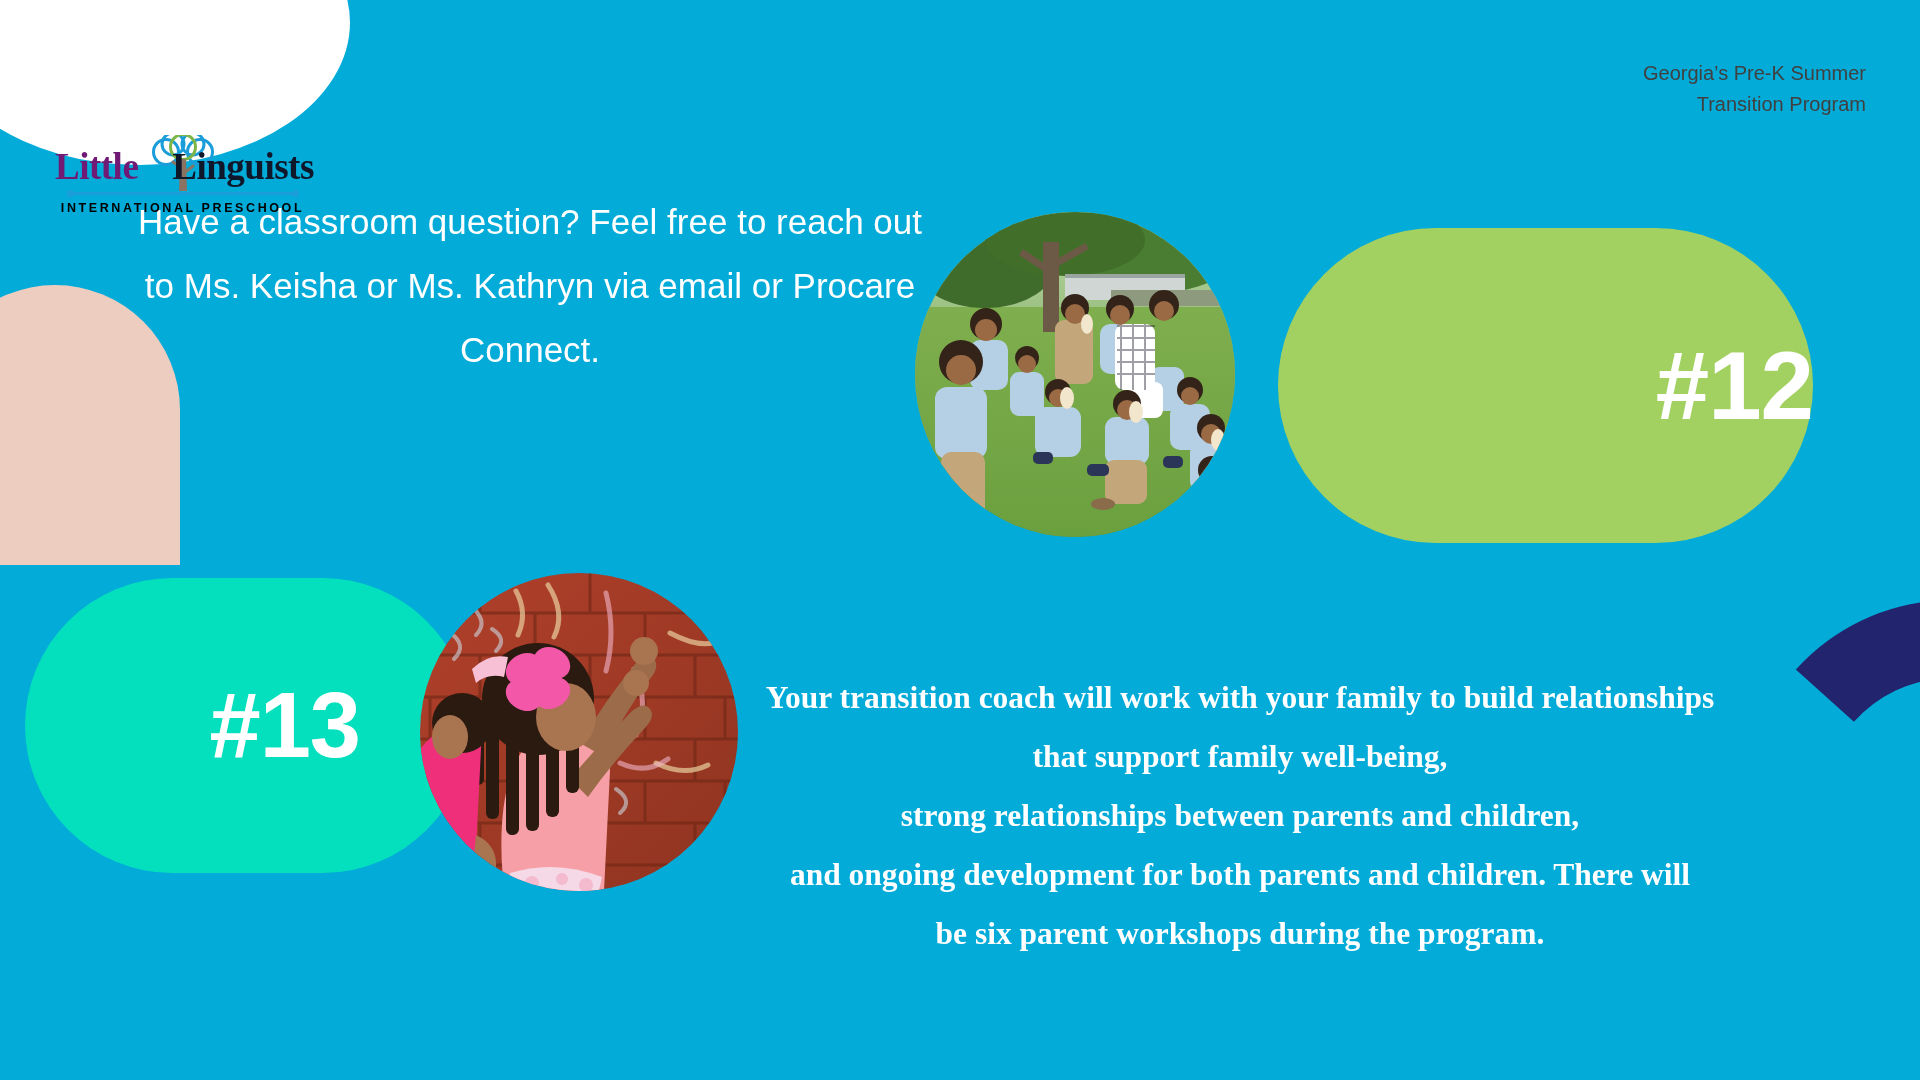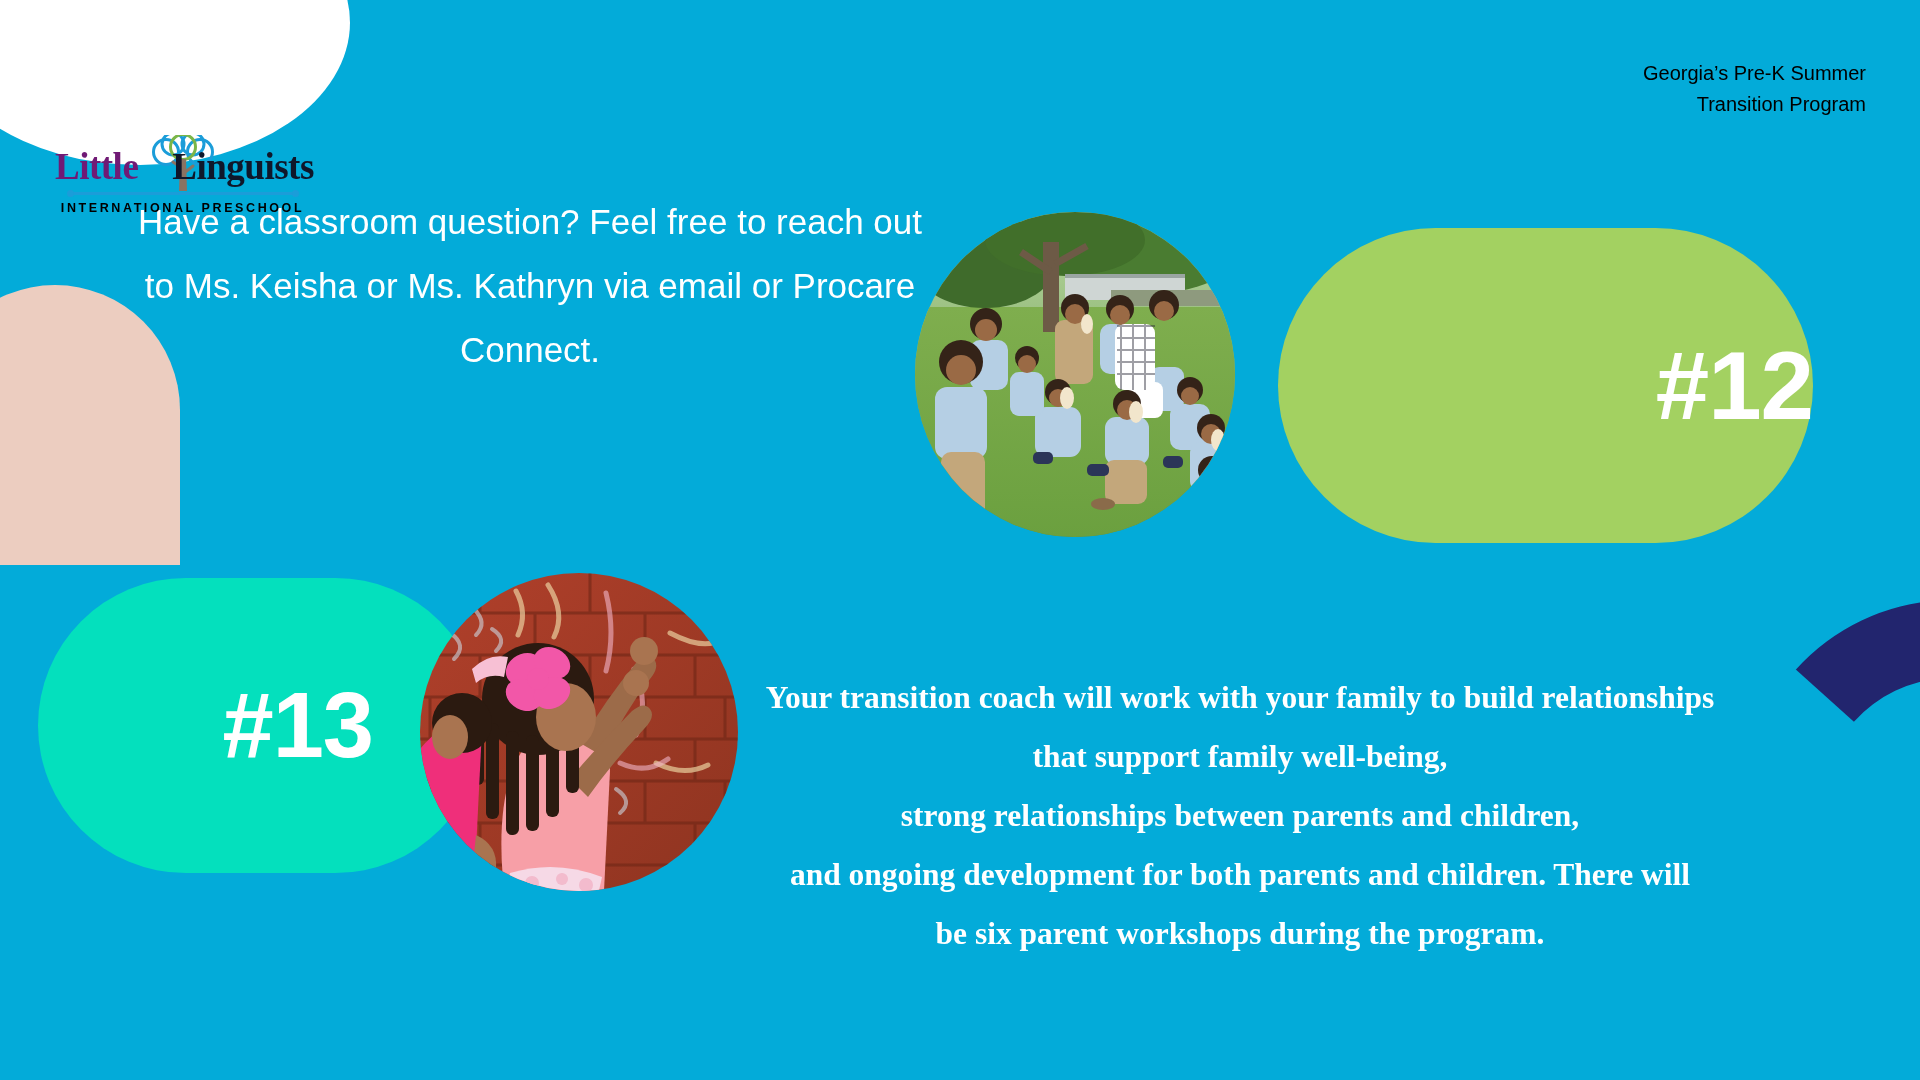--- a/index.html
+++ b/index.html
@@ -93,21 +93,21 @@
     font-family:"Liberation Sans", sans-serif;
     text-align:center;
   }
 
   
   .program-title {
     position:absolute;
     right:54px; top:58px;
     width:420px;
     text-align:right;
-    color:#000000;
+    color:#404040;
     font-size:20px;
     line-height:31px;
     font-weight:400;
     z-index:30;
   }
 
   
   .pill {
     position:absolute;
     display:flex;
@@ -119,21 +119,21 @@
     z-index:5;
   }
   .pill-12 {
     left:1278px; top:228px;
     width:535px; height:315px;
     background:#a3d161;
     border-radius:158px;
     font-size:96px;
   }
   .pill-13 {
-    left:38px; top:578px;
+    left:25px; top:578px;
     width:445px; height:295px;
     background:#04e0bd;
     border-radius:148px;
     font-size:92px;
     padding-right:110px;
   }
 
   
   .photo {
     position:absolute;

